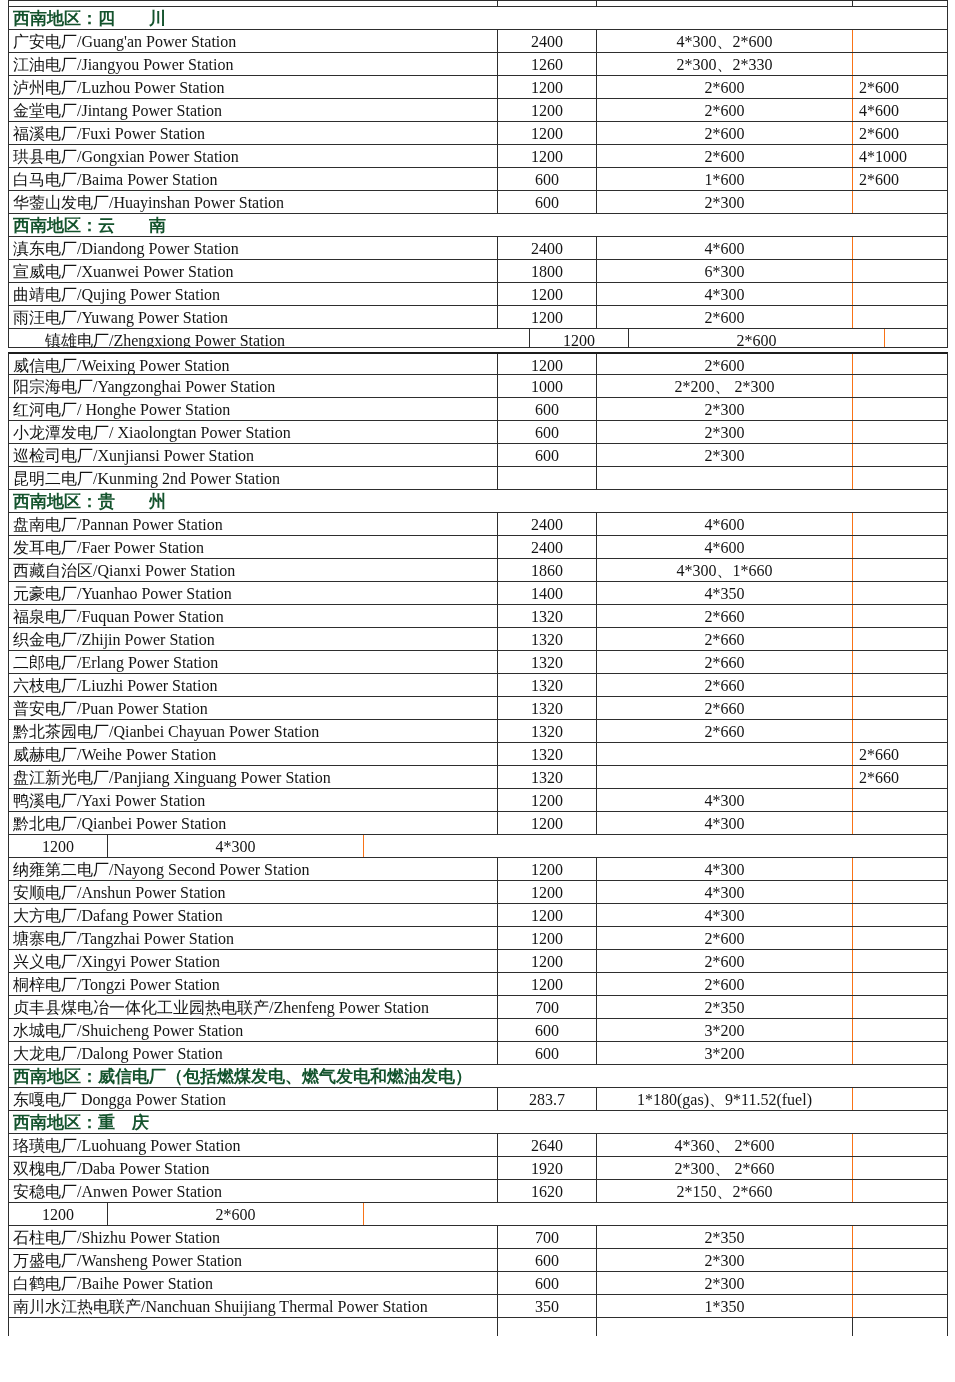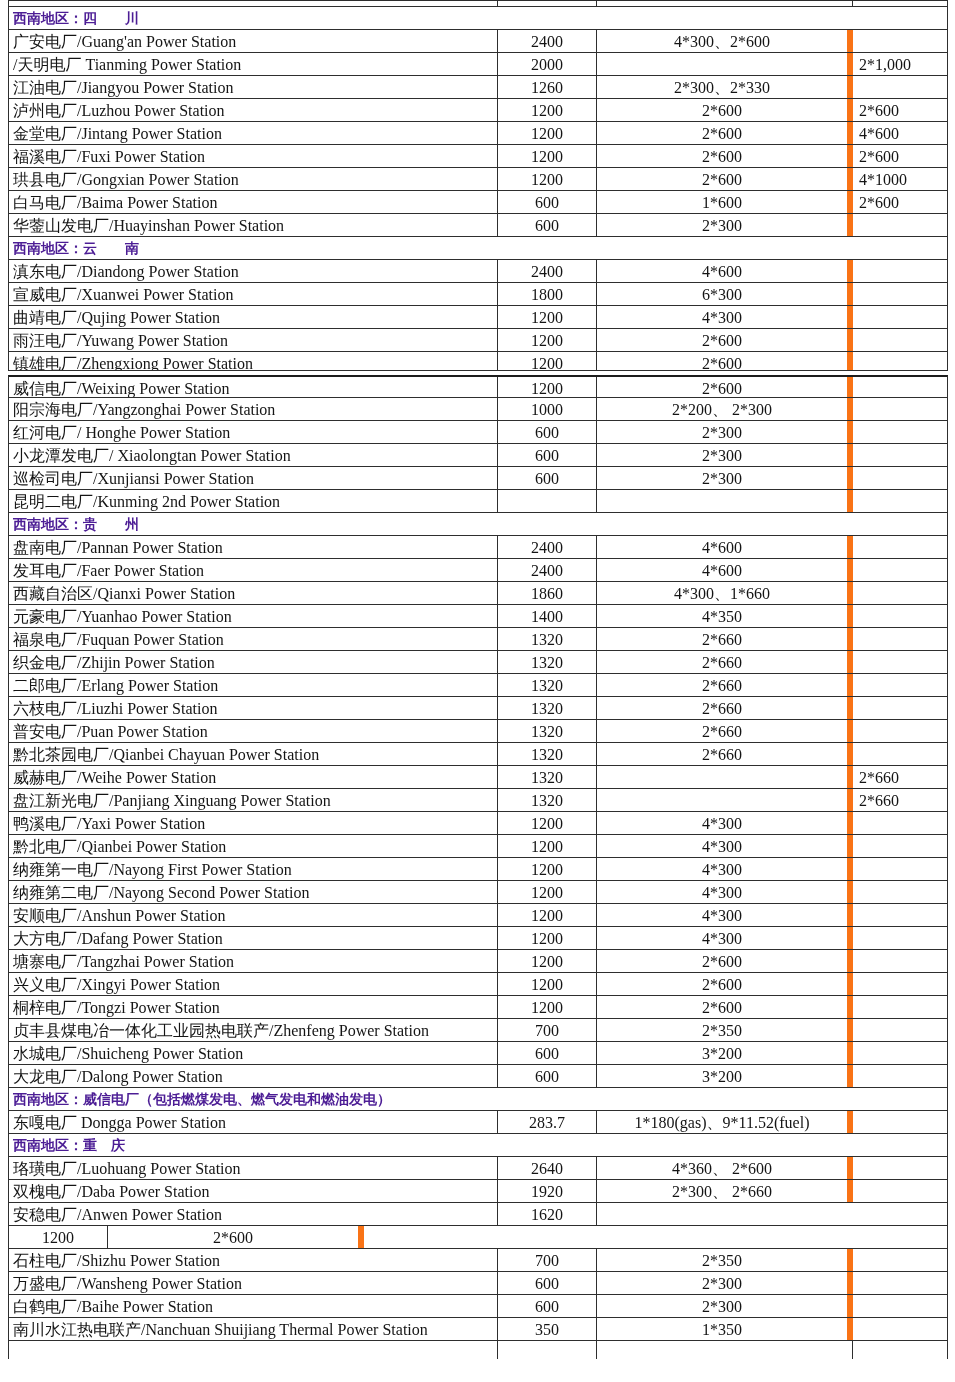--- a/index.html
+++ b/index.html
@@ -26,34 +26,34 @@
   .tbl { margin-left: 8px; width: 940px; }
 
   .row {
     display: flex; height: 23px; overflow: hidden;
     border-left: 1px solid #2e2e2e; border-right: 1px solid #2e2e2e;
     border-bottom: 1px solid #2e2e2e;
     background: #ffffff;
   }
   .header-row { align-items: center; }
   .header-text {
-    color: #4c1d95; font-weight: bold; font-size: 14px;
+    color: #14532d; font-weight: bold; font-size: 17px;
     padding-left: 4px; line-height: 21px; white-space: pre;
   }
   .cell {
     height: 23px; display: flex; align-items: center;
     font-size: 16px; line-height: 21px; white-space: pre; overflow: hidden;
   }
   .cell.name  { width: 489px; border-right: 1px solid #2e2e2e; padding-left: 4px; }
   .cell.capacity { width: 99px;  border-right: 1px solid #2e2e2e; justify-content: center; }
-  .cell.units { width: 256px; border-right: 6px solid #f97316; justify-content: center; }
+  .cell.units { width: 256px; border-right: 1px solid #f97316; justify-content: center; }
   .cell.extra { flex: 1; padding-left: 6px; }
 
   
-  .row.clipped { height: 19px; }
+  .row.clipped { height: 19px; padding-left: 32px; }
   .row.clipped .cell { align-self: flex-start; }
   .pb-gap { height: 4px; background: #ffffff; }
   .row.thick-top { border-top: 2px solid #1c1c1c; }
 
   
   .bottom-sliver {
     margin-left: 8px; width: 940px; height: 18px;
     border-left: 1px solid #2e2e2e; border-right: 1px solid #2e2e2e;
     display: flex;
   }
@@ -76,26 +76,20 @@
       <div class="row header-row">
         <div class="header-text">西南地区：四　　川</div>
       </div>
       <div class="row station-row">
         <div class="cell name">广安电厂/Guang'an Power Station</div>
         <div class="cell capacity">2400</div>
         <div class="cell units">4*300、2*600</div>
         <div class="cell extra"></div>
       </div>
       <div class="row station-row">
-        <div class="cell name">/天明电厂 Tianming Power Station</div>
-        <div class="cell capacity">2000</div>
-        <div class="cell units"></div>
-        <div class="cell extra">2*1,000</div>
-      </div>
-      <div class="row station-row">
         <div class="cell name">江油电厂/Jiangyou Power Station</div>
         <div class="cell capacity">1260</div>
         <div class="cell units">2*300、2*330</div>
         <div class="cell extra"></div>
       </div>
       <div class="row station-row">
         <div class="cell name">泸州电厂/Luzhou Power Station</div>
         <div class="cell capacity">1200</div>
         <div class="cell units">2*600</div>
         <div class="cell extra">2*600</div>
@@ -281,21 +275,20 @@
         <div class="cell units">4*300</div>
         <div class="cell extra"></div>
       </div>
       <div class="row station-row">
         <div class="cell name">黔北电厂/Qianbei Power Station</div>
         <div class="cell capacity">1200</div>
         <div class="cell units">4*300</div>
         <div class="cell extra"></div>
       </div>
       <div class="row station-row">
-        <div class="cell name">纳雍第一电厂/Nayong First Power Station</div>
         <div class="cell capacity">1200</div>
         <div class="cell units">4*300</div>
         <div class="cell extra"></div>
       </div>
       <div class="row station-row">
         <div class="cell name">纳雍第二电厂/Nayong Second Power Station</div>
         <div class="cell capacity">1200</div>
         <div class="cell units">4*300</div>
         <div class="cell extra"></div>
       </div>
@@ -367,20 +360,21 @@
       </div>
       <div class="row station-row">
         <div class="cell name">双槐电厂/Daba Power Station</div>
         <div class="cell capacity">1920</div>
         <div class="cell units">2*300、 2*660</div>
         <div class="cell extra"></div>
       </div>
       <div class="row station-row">
         <div class="cell name">安稳电厂/Anwen Power Station</div>
         <div class="cell capacity">1620</div>
+        <div class="cell units">2*150、2*660</div>
         <div class="cell extra"></div>
       </div>
       <div class="row station-row">
         <div class="cell capacity">1200</div>
         <div class="cell units">2*600</div>
         <div class="cell extra"></div>
       </div>
       <div class="row station-row">
         <div class="cell name">石柱电厂/Shizhu Power Station</div>
         <div class="cell capacity">700</div>

